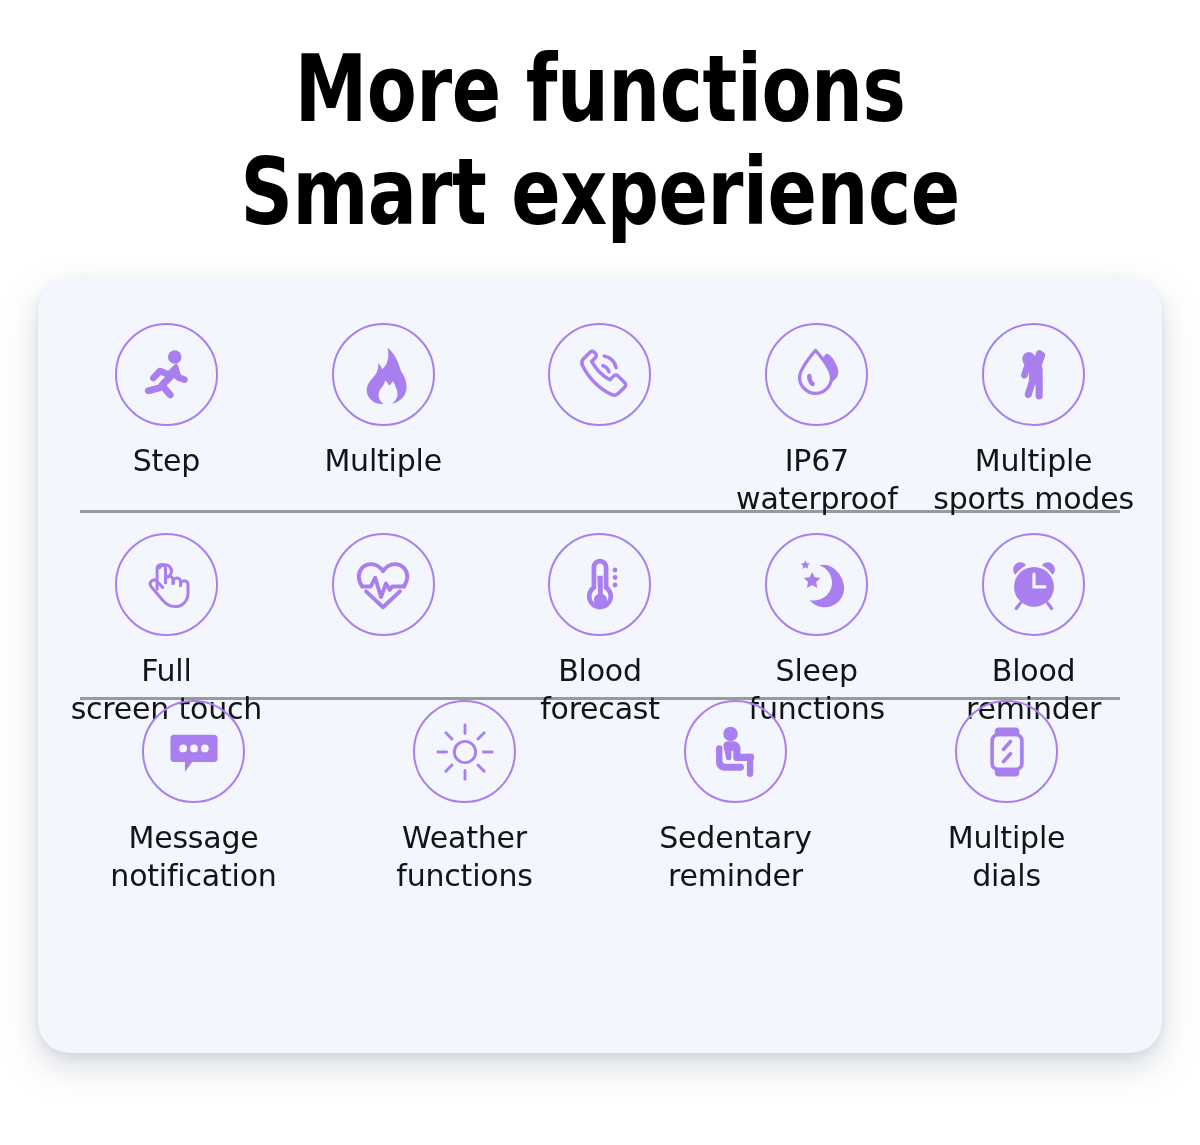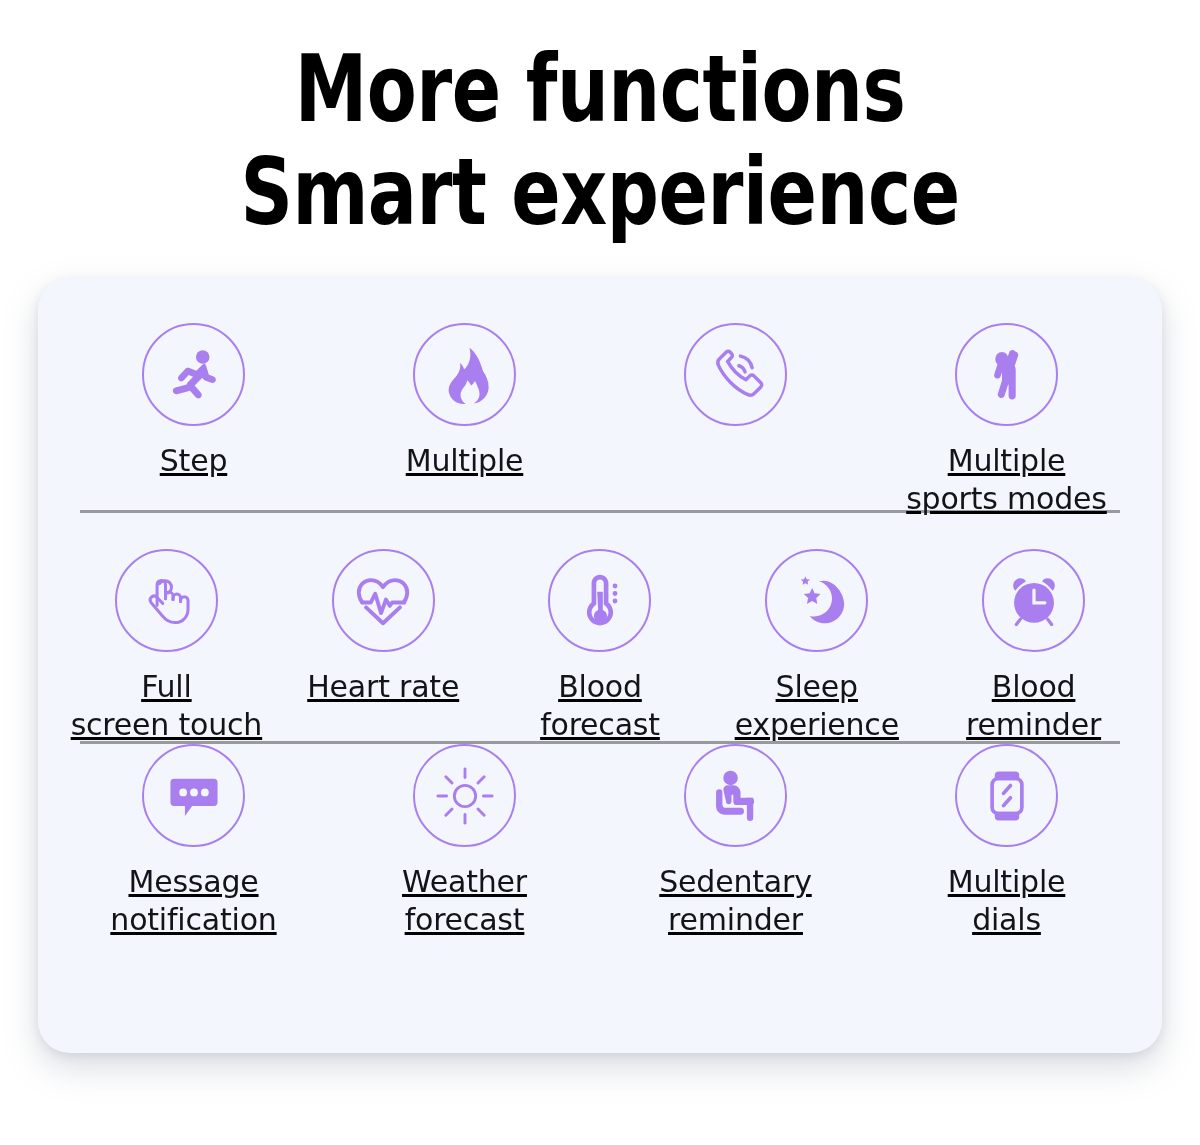--- a/index.html
+++ b/index.html
@@ -40,30 +40,30 @@
     top: 278px;
     width: 1124px;
     height: 775px;
     background: #f3f7fd;
     border-radius: 32px;
     box-shadow: 0 14px 34px rgba(120, 130, 150, 0.28),
                 0 3px 10px rgba(120, 130, 150, 0.16);
     padding: 0 20px;
   }
 
-  .grid-rows { width: 100%; height: 100%; text-decoration: underline; }
+  .grid-rows { width: 100%; height: 100%; }
 
   .feature-row {
     display: flex;
     width: 100%;
     height: 225px;
     align-items: flex-start;
   }
   .feature-row.row-1 { padding-top: 45px; height: 232px; }
-  .feature-row.row-2 { padding-top: 36px; height: 228px; }
+  .feature-row.row-2 { padding-top: 20px; height: 184px; }
   .feature-row.row-3 { height: 230px; }
 
   .feature-cell {
     flex: 1 1 0;
     display: flex;
     flex-direction: column;
     align-items: center;
     min-width: 0;
   }
 
@@ -134,20 +134,31 @@
       <div class="feature-cell">
         <div class="icon-circle">
           <svg width="62" height="62" viewBox="0 0 64 64" fill="none" stroke="#a97ff0" stroke-width="3.6" stroke-linecap="round" stroke-linejoin="round">
             <path d="M21.8 8.5 15 15.3c-1.7 1.7-2.2 4.3-1.2 6.5 2.9 6.5 7.2 12.5 12.6 17.9 5.4 5.4 11.4 9.7 17.9 12.6 2.2 1 4.8 0.5 6.5-1.2l6.8-6.8c1.2-1.2 1.2-3.1 0-4.3l-7.1-7.1c-1.2-1.2-3.1-1.2-4.3 0l-4 4c-4-2.2-7.6-4.9-10.8-8.1-3.2-3.2-5.9-6.8-8.1-10.8l4-4c1.2-1.2 1.2-3.1 0-4.3L26.1 8.5c-1.2-1.2-3.1-1.2-4.3 0z"></path>
             <path d="M36.5 12.5c3 0.5 5.8 1.9 8 4.1 2.2 2.2 3.6 5 4.1 8"></path>
             <path d="M35 22.5c1.5 0.4 2.9 1.2 4 2.3 1.1 1.1 1.9 2.5 2.3 4"></path>
           </svg>
         </div>
       </div>
 
+      <div class="feature-cell">
+        <div class="icon-circle">
+          <svg width="62" height="62" viewBox="0 0 64 64">
+            <path d="M47.5 14c3.4 5 6.5 9.9 6.5 14.6 0 5.2-3.6 9.6-8.3 10.9 0.5-1.6 0.8-3.3 0.8-5.1 0-6.6-4.8-13.4-9-19.4 1.9-2.6 3.6-4.8 3.6-4.8S44 9.2 47.5 14z" fill="#a97ff0"></path>
+            <path d="M30.5 6.5S14 25 14 34.4C14 43.5 21.4 51 30.5 51S47 43.5 47 34.4C47 25 30.5 6.5 30.5 6.5z" fill="none" stroke="#a97ff0" stroke-width="3.4" stroke-linejoin="round"></path>
+            <path d="M24 33c0 3.4 1.3 6.4 3.4 8.3" fill="none" stroke="#a97ff0" stroke-width="4.6" stroke-linecap="round"></path>
+          </svg>
+        </div>
+        <div class="feature-label">IP67
+waterproof</div>
+      </div>
 
       <div class="feature-cell">
         <div class="icon-circle">
           <svg width="60" height="60" viewBox="0 0 64 64" fill="#a97ff0">
             <ellipse cx="26.5" cy="15" rx="7" ry="7.5"></ellipse>
             <path d="M39 5.5c-1.9-0.6-3.9 0.4-4.6 2.3l-2.4 7c-1-0.3-2.1-0.4-3.2-0.2-3.3 0.5-6 2.9-7 6l-3.4 10.5c-0.6 1.9 0.4 3.9 2.3 4.5 1.9 0.6 3.9-0.4 4.5-2.3l1.5-4.6v8.8l-4.4 14.2c-0.6 2 0.5 4.1 2.5 4.7 2 0.6 4.1-0.5 4.7-2.5l3.6-11.6 0.6 0.2v11.8c0 2.1 1.7 3.8 3.8 3.8s3.8-1.7 3.8-3.8V26.5c0-1.5-0.4-2.9-1.1-4.1l3.6-10.6c0.6-1.9-0.4-3.9-2.3-4.5z"></path>
           </svg>
         </div>
         <div class="feature-label">Multiple
 sports modes</div>
@@ -174,21 +185,20 @@
       </div>
 
       <div class="feature-cell">
         <div class="icon-circle">
           <svg width="62" height="62" viewBox="0 0 64 64" fill="none" stroke="#a97ff0" stroke-width="4" stroke-linecap="round" stroke-linejoin="round">
             <path d="M10.5 33.5C8 29.9 7 26.4 7 23.2 7 16 12.6 10.5 19.6 10.5c5.1 0 9.5 2.9 12.4 7.3 2.9-4.4 7.3-7.3 12.4-7.3C51.4 10.5 57 16 57 23.2c0 3.2-1 6.7-3.5 10.3"></path>
             <path d="M10.5 33.5h9l4.5-9 6 20 5-14 4 6.5 2.5-3.5h12.5"></path>
             <path d="M14.5 38.5 32 55l17.5-16.5"></path>
           </svg>
         </div>
-        <div class="feature-label">Heart rate</div>
       </div>
 
       <div class="feature-cell">
         <div class="icon-circle">
           <svg width="60" height="60" viewBox="0 0 64 64" fill="#a97ff0">
             <path d="M32 4c-5 0-9 4-9 9v20.2c-3 2.6-5 6.5-5 10.8 0 7.7 6.3 14 14 14s14-6.3 14-14c0-4.3-2-8.2-5-10.8V13c0-5-4-9-9-9zm0 5c2.2 0 4 1.8 4 4v22.8l1.6 1.2c2.2 1.8 3.4 4.3 3.4 7 0 5-4 9-9 9s-9-4-9-9c0-2.7 1.2-5.2 3.4-7l1.6-1.2V13c0-2.2 1.8-4 4-4z"></path>
             <path d="M29 22h6v19.5c2.6 1 4.5 3.5 4.5 6.5 0 3.9-3.1 7-7 7s-7-3.1-7-7c0-3 1.9-5.5 4.5-6.5z"></path>
             <circle cx="48" cy="16" r="2.6"></circle>
             <circle cx="48" cy="24" r="2.6"></circle>
             <circle cx="48" cy="32" r="2.6"></circle>
@@ -200,21 +210,21 @@
 
       <div class="feature-cell">
         <div class="icon-circle">
           <svg width="62" height="62" viewBox="0 0 64 64" fill="#a97ff0">
             <path d="M39 11c-1.7 0-3.4 0.2-5 0.6 7.8 2.2 13.5 9.4 13.5 17.9 0 10.2-8.3 18.5-18.5 18.5-1.6 0-3.2-0.2-4.7-0.6 3.6 4.6 9.3 7.6 15.7 7.6 11 0 20-9 20-20S50 11 39 11z"></path>
             <path d="m27 18.5 2.6 5.6 6.1 0.7-4.5 4.2 1.2 6-5.4-3-5.4 3 1.2-6-4.5-4.2 6.1-0.7z"></path>
             <path d="m20 6.5 1.4 3 3.3 0.4-2.4 2.2 0.6 3.2-2.9-1.6-2.9 1.6 0.6-3.2-2.4-2.2 3.3-0.4z"></path>
           </svg>
         </div>
         <div class="feature-label">Sleep
-experience</div>
+functions</div>
       </div>
 
       <div class="feature-cell">
         <div class="icon-circle">
           <svg width="58" height="58" viewBox="0 0 64 64">
             <g fill="#a97ff0">
               <path d="M17 7c-4.4 0-8 3.6-8 8 0 2.3 1 4.4 2.6 5.8 2.8-4.4 6.8-8 11.5-10.3C21.9 8.4 19.6 7 17 7z"></path>
               <path d="M47 7c-2.6 0-4.9 1.4-6.1 3.5 4.7 2.3 8.7 5.9 11.5 10.3 1.6-1.4 2.6-3.5 2.6-5.8 0-4.4-3.6-8-8-8z"></path>
               <circle cx="32" cy="34" r="22"></circle>
             </g>
@@ -260,21 +270,21 @@
             <path d="M32 51v9"></path>
             <path d="M4 32h9"></path>
             <path d="M51 32h9"></path>
             <path d="m12.2 12.2 6.4 6.4"></path>
             <path d="m45.4 45.4 6.4 6.4"></path>
             <path d="m51.8 12.2-6.4 6.4"></path>
             <path d="m18.6 45.4-6.4 6.4"></path>
           </svg>
         </div>
         <div class="feature-label">Weather
-forecast</div>
+functions</div>
       </div>
 
 
       <div class="feature-cell">
         <div class="icon-circle">
           <svg width="58" height="58" viewBox="0 0 64 64" fill="#a97ff0">
             <circle cx="26" cy="12" r="8"></circle>
             <path d="M18 25c0-2.8 2.2-5 5-5h6c4.4 0 8 3.6 8 8v6h11a4 4 0 0 1 0 8H33a4 4 0 0 1-4-4v-6.5c0-0.6-0.5-1-1-1s-1 0.4-1 1V38a3 3 0 0 1-6 0z"></path>
             <path d="M10 28a3.5 3.5 0 0 1 7 0v13a4 4 0 0 0 4 4h16a3.8 3.8 0 0 1 0 7.6H19A9 9 0 0 1 10 43.6z"></path>
             <path d="M44 34h7v22a3.5 3.5 0 0 1-7 0z"></path>

